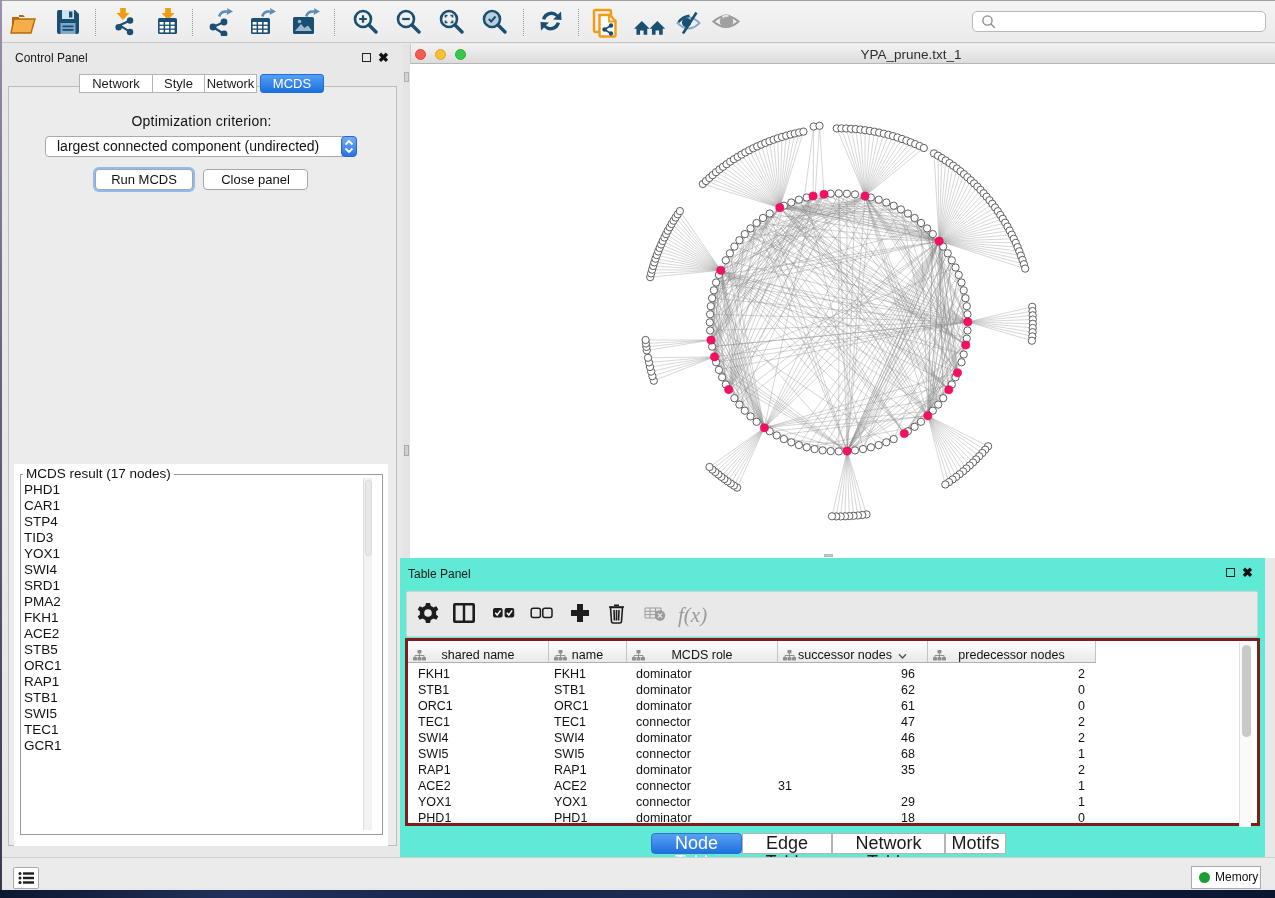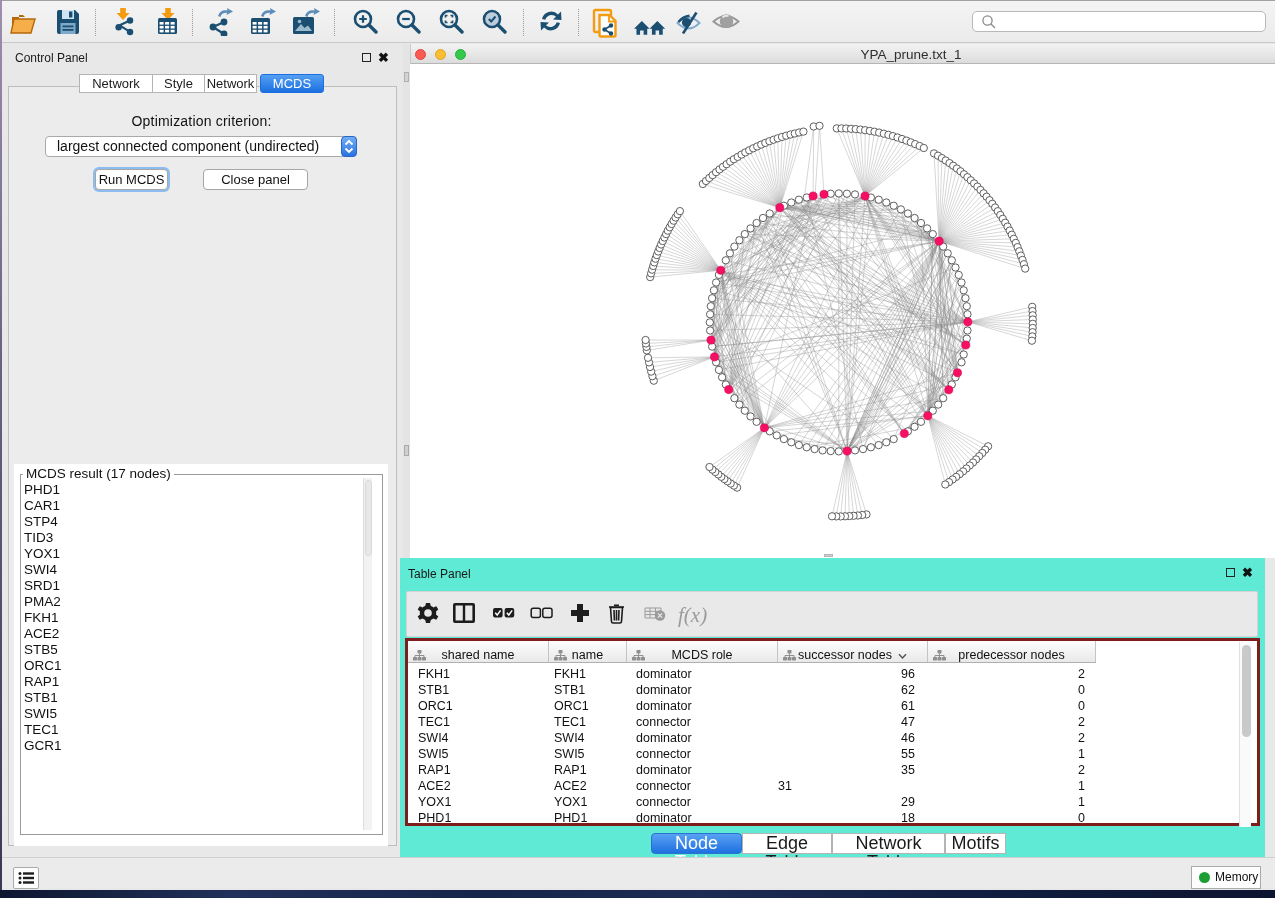--- a/index.html
+++ b/index.html
@@ -206,21 +206,21 @@
         <div class="tab" style="left:125px;width:53px">Network</div>
         <div class="tab sel" style="left:181px;width:64px">MCDS</div>
       </div>
 <div class="octext">Optimization criterion:</div>
 <div class="combo">largest connected component (undirected)<div class="stepper">
           <svg width="14" height="19" viewBox="0 0 14 19" style="position:absolute;left:0;top:0">
             <path d="M3.5 7.5 L7 4 L10.5 7.5" stroke="#fff" stroke-width="1.8" fill="none"></path>
             <path d="M3.5 11.5 L7 15 L10.5 11.5" stroke="#fff" stroke-width="1.8" fill="none"></path>
           </svg>
         </div></div>
-<div class="btn focusring" style="left:95px;width:73px">Run MCDS</div>
+<div class="btn focusring" style="left:95px;width:98px">Run MCDS</div>
 <div class="btn" style="left:203px;width:105px">Close panel</div>
 <div class="resultbox">
   <div class="groupbd"></div>
   <div class="grouptitle">MCDS result (17 nodes)</div>
   <div class="mlist">PHD1<br>CAR1<br>STP4<br>TID3<br>YOX1<br>SWI4<br>SRD1<br>PMA2<br>FKH1<br>ACE2<br>STB5<br>ORC1<br>RAP1<br>STB1<br>SWI5<br>TEC1<br>GCR1</div>
   <div class="lscroll">
           <div class="lthumb"></div>
         </div>
 </div>
 </div>
@@ -595,21 +595,21 @@
         <div class="trow" style="left:370px;top:73px;width:137px;text-align:right">47</div>
         <div class="trow" style="left:520px;top:73px;width:157px;text-align:right">2</div>
         <div class="trow" style="left:10px;top:89px">SWI4</div>
         <div class="trow" style="left:146px;top:89px">SWI4</div>
         <div class="trow" style="left:228px;top:89px">dominator</div>
         <div class="trow" style="left:370px;top:89px;width:137px;text-align:right">46</div>
         <div class="trow" style="left:520px;top:89px;width:157px;text-align:right">2</div>
         <div class="trow" style="left:10px;top:105px">SWI5</div>
         <div class="trow" style="left:146px;top:105px">SWI5</div>
         <div class="trow" style="left:228px;top:105px">connector</div>
-        <div class="trow" style="left:370px;top:105px;width:137px;text-align:right">55</div>
+        <div class="trow" style="left:370px;top:105px;width:137px;text-align:right">68</div>
         <div class="trow" style="left:520px;top:105px;width:157px;text-align:right">1</div>
         <div class="trow" style="left:10px;top:121px">RAP1</div>
         <div class="trow" style="left:146px;top:121px">RAP1</div>
         <div class="trow" style="left:228px;top:121px">dominator</div>
         <div class="trow" style="left:370px;top:121px;width:137px;text-align:right">35</div>
         <div class="trow" style="left:520px;top:121px;width:157px;text-align:right">2</div>
         <div class="trow" style="left:10px;top:137px">ACE2</div>
         <div class="trow" style="left:146px;top:137px">ACE2</div>
         <div class="trow" style="left:228px;top:137px">connector</div>
         <div class="trow" style="left:370px;top:137px;width:137px;text-align:left">31</div>

